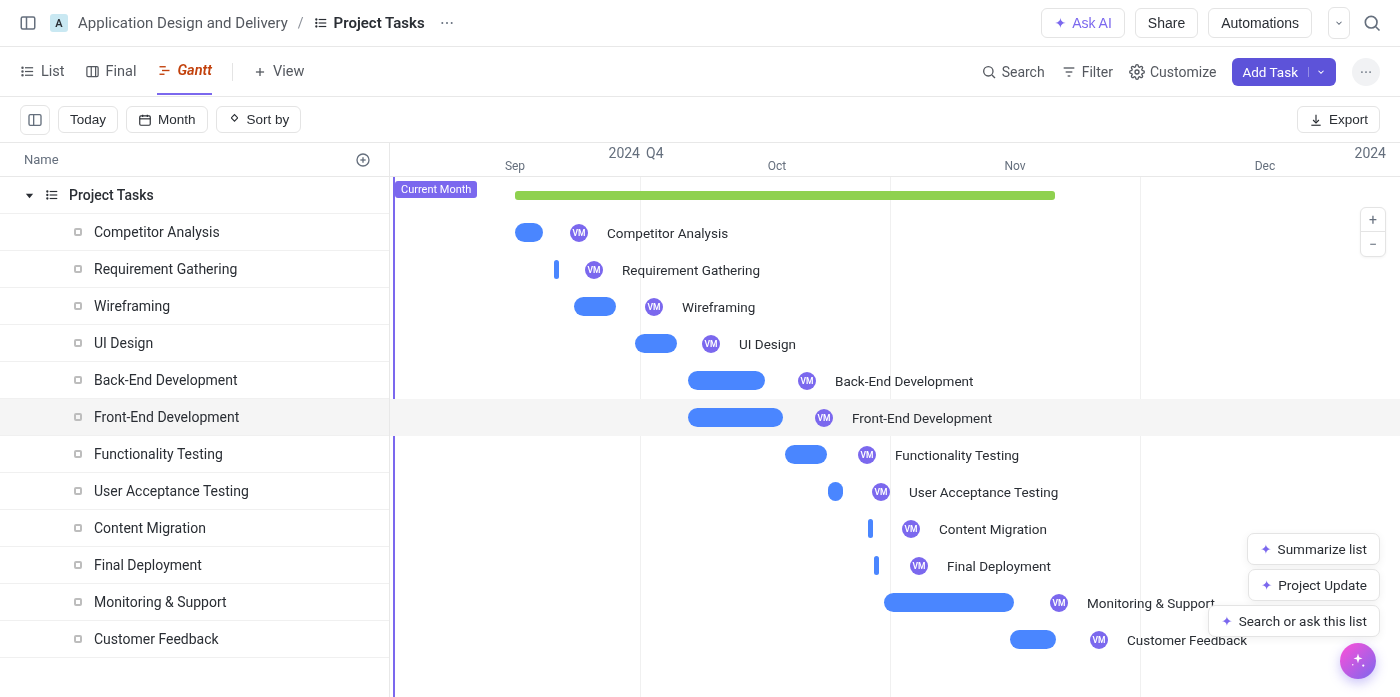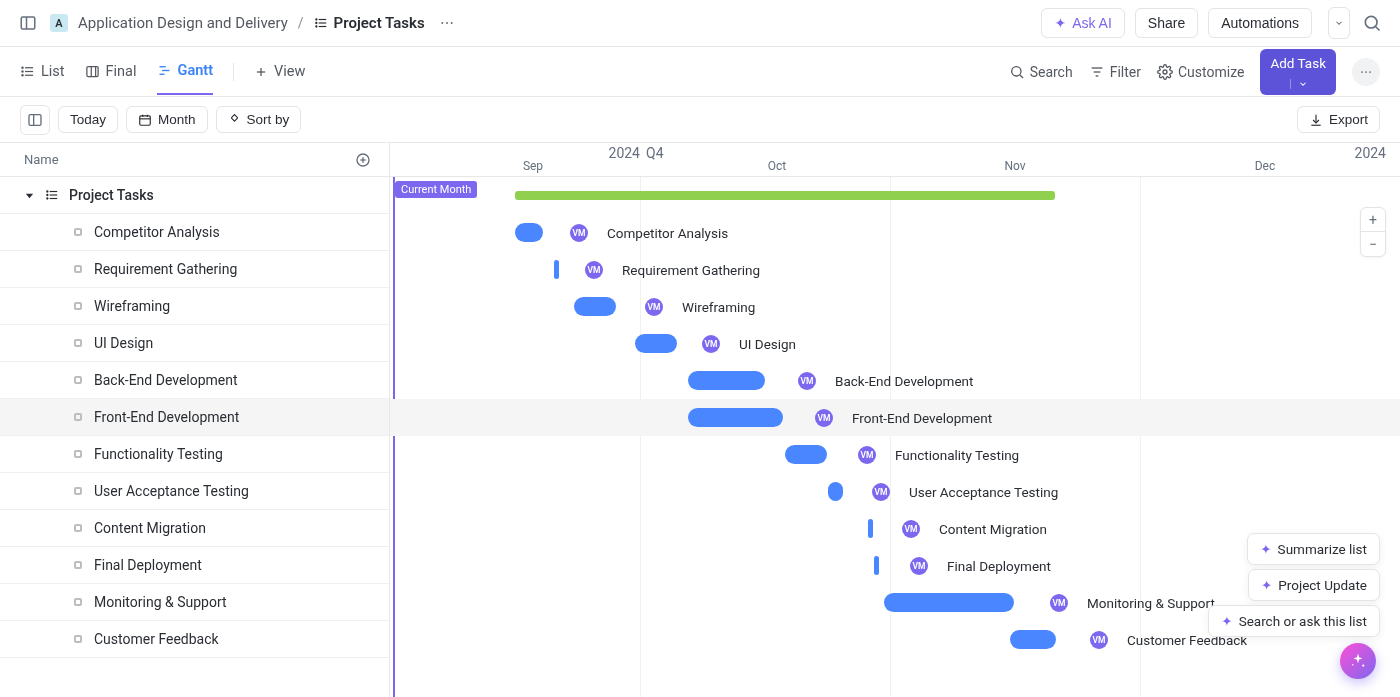--- a/index.html
+++ b/index.html
@@ -17,25 +17,25 @@
   .btn-outline { border: 1px solid #e4e4e4; background: #fff; border-radius: 6px; padding: 6px 12px; font-size: 14px; color: #2a2e34; cursor: pointer; display: flex; align-items: center; gap: 6px; }
   .btn-ai { color: #7b68ee; }
   .sparkle { color: #7b68ee; }
   .dropdown-arrow { width: 22px; display:flex; align-items:center; justify-content:center; border-left:1px solid #e4e4e4; margin-left:6px; }
   .dropdown-arrow.standalone { border:1px solid #e4e4e4; border-radius:6px; height:32px; }
 
   
   .viewbar { height: 50px; display: flex; align-items: center; padding: 0 20px; border-bottom: 1px solid #e8e8e8; }
   .viewbar-left { display: flex; align-items: center; gap: 20px; flex:1; }
   .view-tab { display: flex; align-items: center; gap: 6px; color: #54585f; font-size: 14.5px; cursor: pointer; padding: 14px 0; }
-  .view-tab.active { color: #3b82f6; font-weight: 600; border-bottom: 2px solid #7b68ee; }
+  .view-tab.active { color: #c2410c; font-weight: 600; border-bottom: 2px solid #7b68ee; font-style: italic; }
   .view-divider { width:1px; height:18px; background:#e4e4e4; }
   .viewbar-right { display:flex; align-items:center; gap:16px; }
   .viewbar-action { display:flex; align-items:center; gap:5px; color:#54585f; cursor:pointer; font-size:14px; }
-  .add-task-btn { background:#5d53d9; color:#fff; border-radius:6px; padding:6px 10px; display:flex; align-items:center; gap:8px; font-size:13.5px; cursor:pointer;flex-direction:column; }
+  .add-task-btn { background:#5d53d9; color:#fff; border-radius:6px; padding:6px 10px; display:flex; align-items:center; gap:8px; font-size:13.5px; cursor:pointer; }
   .add-task-btn .split { border-left:1px solid rgba(255,255,255,0.35); padding-left:7px; margin-left:2px; }
   .circle-icon { width:28px; height:28px; border-radius:50%; background:#f1f2f4; display:flex; align-items:center; justify-content:center; color:#656f7d; cursor:pointer; }
 
   
   .toolbar { height: 46px; display:flex; align-items:center; padding:0 20px; gap:8px; border-bottom:1px solid #e8e8e8; }
   .toolbar-right { margin-left:auto; }
   .chip-btn { border:1px solid #e4e4e4; border-radius:6px; padding:5px 11px; font-size:13.5px; color:#2a2e34; cursor:pointer; display:flex; align-items:center; gap:6px; background:#fff; }
 
   
   .main { display:flex; height: calc(697px - 47px - 50px - 46px); }
@@ -326,21 +326,21 @@
         </div>
       </div>
   </div>
 
   <div class="right-pane">
     <div class="timeline-head">
       <span class="year-label" style="right:760px">2024</span>
       <span class="year-label" style="left:256px;top:2px">Q4</span>
       <span class="year-label" style="right:14px">2024</span>
       <div id="month-labels">
-          <span class="month-label" style="left: 143px; margin-top: 32px;">Sep</span>
+          <span class="month-label" style="left: 125px; margin-top: 32px;">Sep</span>
           <span class="month-label" style="left: 387px;">Oct</span>
           <span class="month-label" style="left: 625px;">Nov</span>
           <span class="month-label" style="left: 875px;">Dec</span>
         </div>
     </div>
     <div class="timeline-body" id="timeline-body">
       <div class="grid-line" style="left:250px"></div>
       <div class="grid-line" style="left:500px"></div>
       <div class="grid-line" style="left:750px"></div>
       <div class="now-line" style="left:3px">

